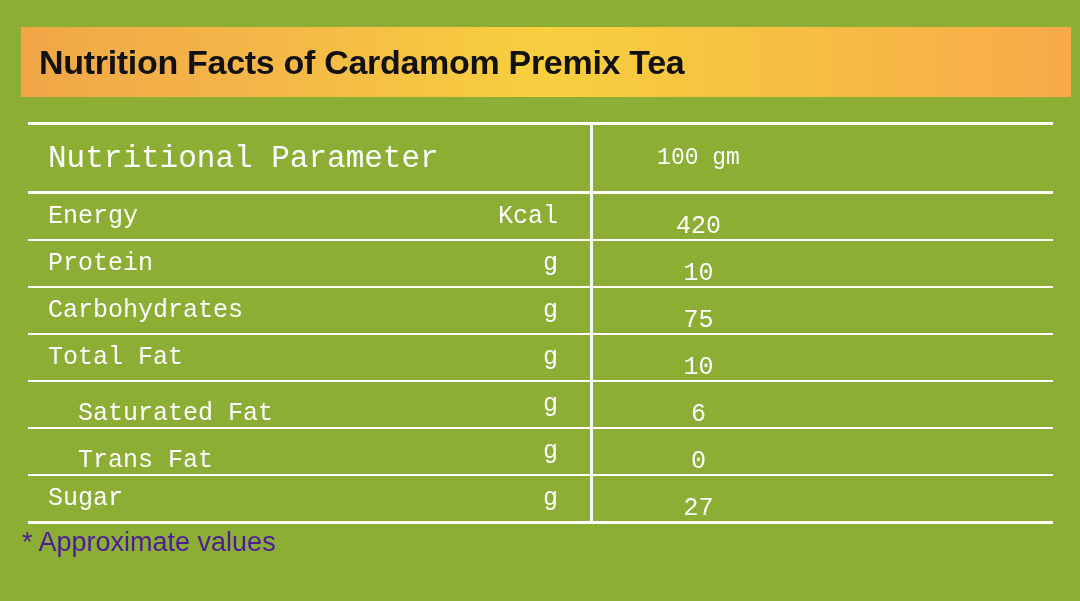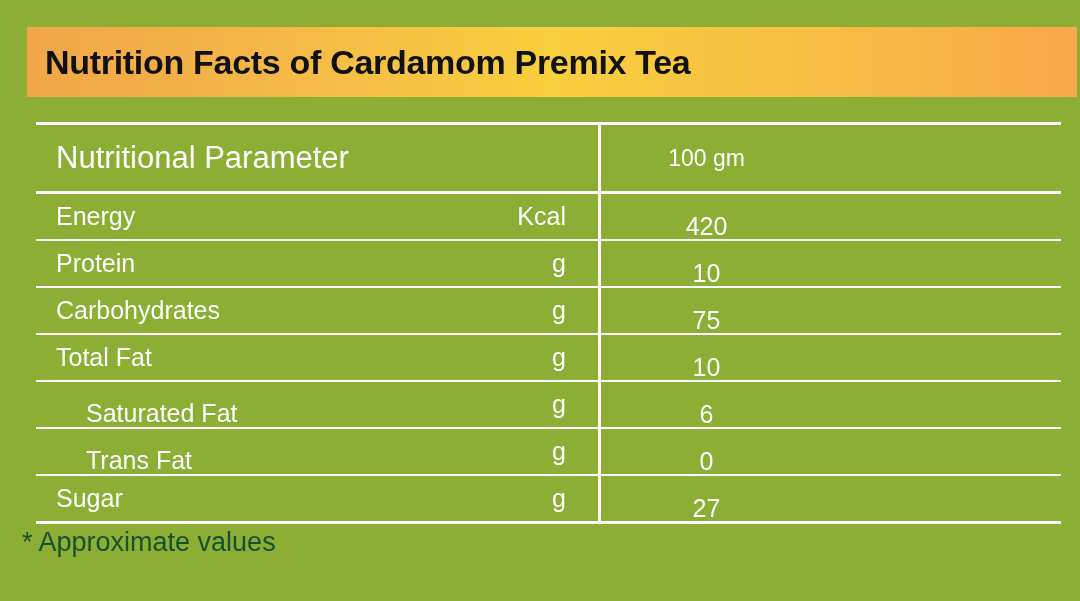--- a/index.html
+++ b/index.html
@@ -17,21 +17,21 @@
     position: relative;
     width: 1080px;
     height: 601px;
     background: #8CAE35;
     box-sizing: border-box;
   }
 
   
   .title-bar {
     position: absolute;
-    left: 27px;
+    left: 21px;
     top: 27px;
     width: 1050px;
     height: 70px;
     background: linear-gradient(to right,
         #F0A647 0%,
         #F4B648 22%,
         #F8CF3E 50%,
         #F6C043 72%,
         #F8A94A 100%);
     display: flex;
@@ -42,23 +42,24 @@
     font-size: 34px;
     font-weight: bold;
     color: #111111;
     letter-spacing: -0.3px;
     white-space: nowrap;
   }
 
   
   .table {
     position: absolute;
-    left: 36px;
+    left: 28px;
     top: 122px;
     width: 1025px;
+    font-family: Liberation Mono, monospace;
   }
   .hline {
     height: 3px;
     background: #FFFFFF;
     width: 100%;
   }
   .hline.thin { height: 2px; }
 
   .row {
     position: relative;
@@ -133,21 +134,21 @@
     width: 3px;
     background: #FFFFFF;
   }
 
   
   .footnote {
     position: absolute;
     left: 22px;
     top: 527px;
     font-size: 27px;
-    color: #14532d;
+    color: #4c1d95;
     white-space: nowrap;
   }
 </style>
 </head>
 <body>
 
 <div class="page">
 
   <div class="title-bar">
     <div class="title-text">Nutrition Facts of Cardamom Premix Tea</div>

